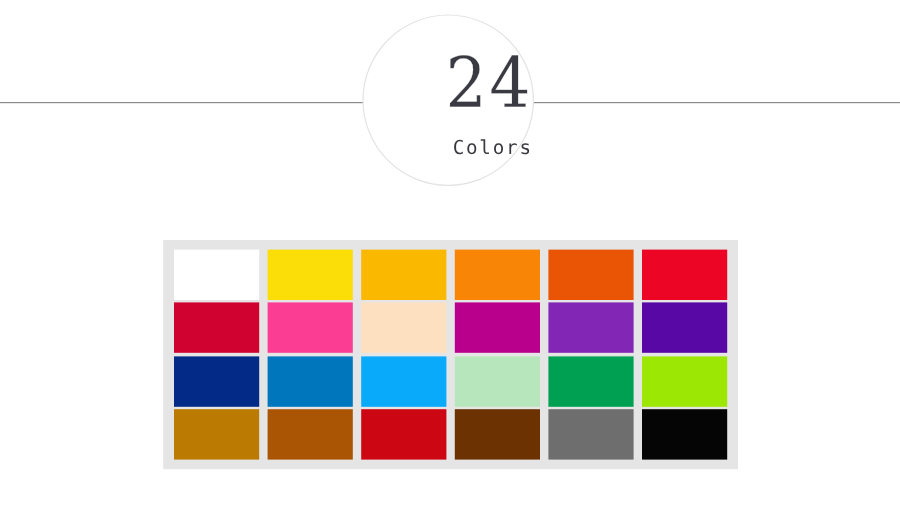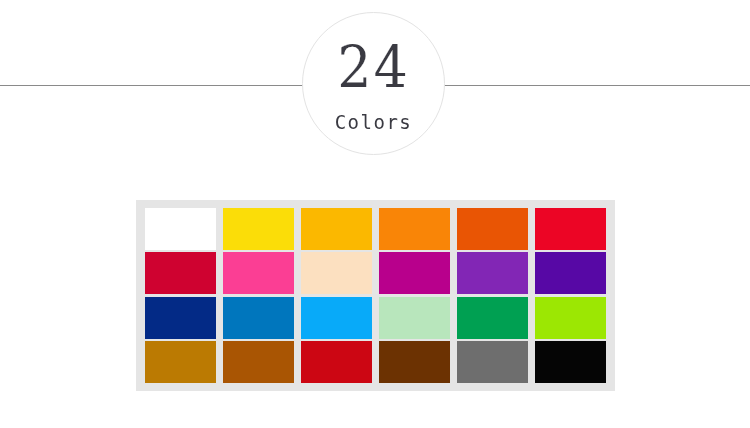--- a/index.html
+++ b/index.html
@@ -36,37 +36,37 @@
     left: 302px;
     top: 12px;
     width: 143px;
     height: 143px;
     border-radius: 50%;
     background: #ffffff;
     border: 1px solid #e3e3e3;
     box-sizing: border-box;
     display: flex;
     flex-direction: column;
-    align-items: center;
+    align-items: flex-end;
     justify-content: center;
   }
   .badge-number {
     font-family: "DejaVu Serif", "Liberation Serif", serif;
     font-size: 54px;
     line-height: 1;
     font-weight: 300;
     color: #3a3a42;
     letter-spacing: 2px;
     margin-top: 6px;
     -webkit-text-stroke: 0.2px #ffffff;
     transform: scaleY(1.08);
   }
   .badge-label {
     font-family: "DejaVu Sans Mono", "Liberation Mono", monospace;
-    font-size: 19px;
+    font-size: 16px;
     line-height: 1;
     color: #3a3a42;
     letter-spacing: 1.5px;
     margin-top: 18px;
   }
 
   
   .palette {
     position: absolute;
     left: 136px;

